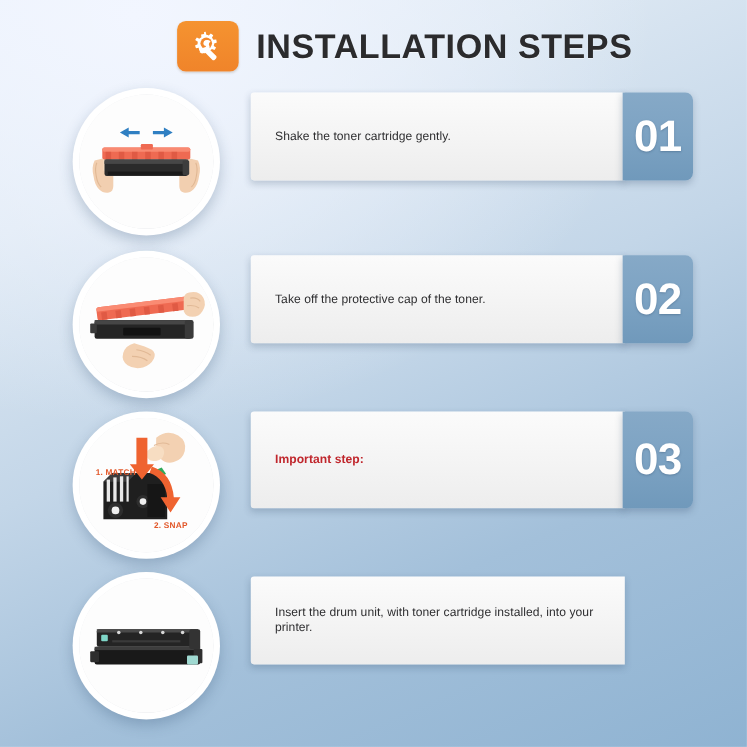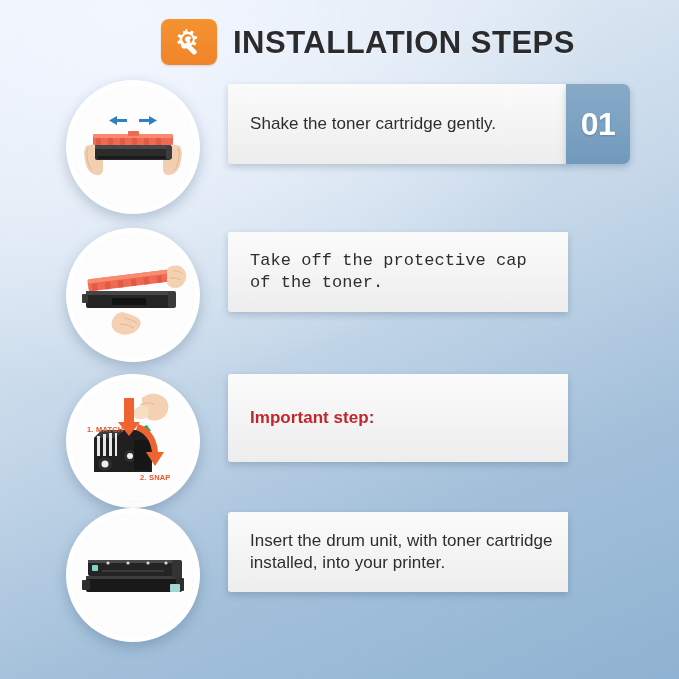--- a/index.html
+++ b/index.html
@@ -56,23 +56,23 @@
 
   
   .step-row {
     position: absolute;
     left: 0;
     width: 679px;
     height: 150px;
     display: block;
   }
   .step-row[data-row="0"] { top: 72px; }
-  .step-row[data-row="1"] { top: 220px; font-family: Liberation Mono, monospace; }
+  .step-row[data-row="1"] { top: 220px; }
   .step-row[data-row="2"] { top: 366px; }
-  .step-row[data-row="3"] { top: 500px; }
+  .step-row[data-row="3"] { top: 512px; }
 
   
   .circle-wrap {
     position: absolute;
     left: 66px;
     top: 8px;
     width: 134px;
     height: 134px;
     border-radius: 50%;
     background: #ffffff;
@@ -101,21 +101,21 @@
     height: 80px;
     background: linear-gradient(180deg, #fbfbfb 0%, #f4f4f4 52%, #ededed 100%);
     border-radius: 3px 0 0 3px;
     box-shadow: 0 3px 7px rgba(45,70,100,0.24);
     display: flex;
     align-items: center;
     box-sizing: border-box;
     padding: 0 14px 0 22px;
   }
   .card-text {
-    font-size: 17px;
+    font-size: 11px;
     line-height: 1.30;
     color: #2e2e30;
     letter-spacing: 0.05px;
   }
   .card-text .important {
     color: #c0272d;
     display: block;
     font-weight: 600;
   }
 
@@ -127,21 +127,21 @@
     height: 80px;
     background: linear-gradient(180deg, #86a9c7 0%, #7da3c3 48%, #7099bb 100%);
     border-radius: 0 7px 7px 0;
     box-shadow: 0 3px 7px rgba(45,70,100,0.26);
     display: flex;
     align-items: center;
     justify-content: center;
     box-sizing: border-box;
   }
   .badge-num {
-    font-size: 32px;
+    font-size: 40px;
     font-weight: bold;
     color: #ffffff;
     letter-spacing: -0.5px;
     line-height: 1;
     text-shadow: 0 1px 2px rgba(40,70,100,0.35);
   }
 
   
   .step-row[data-row="2"] .card,
   .step-row[data-row="2"] .badge { height: 88px; top: 8px; }
@@ -259,20 +259,23 @@
           <g>
             <path d="M50 78 q-8 2 -10 9 q-2 7 4 11 q6 4 14 2 q7 -2 10 -8 q2 -5 -2 -8 q-5 -3 -16 -6 z" fill="#f3d1b2"></path>
             <path d="M52 84 q8 1 13 5" fill="none" stroke="#e1b996" stroke-width="1"></path>
             <path d="M48 90 q9 0 14 4" fill="none" stroke="#e1b996" stroke-width="1"></path>
           </g>
         </svg>
       </div>
     </div>
     <div class="card">
       <div class="card-text">Take off the protective cap of the toner.</div>
+    </div>
+    <div class="badge">
+      <span class="badge-num">02</span>
     </div>
   </div>
 
   <div class="step-row" data-row="2">
     <div class="circle-wrap">
       <div class="circle-inner">
         <svg viewBox="0 0 122 122" aria-hidden="true">
           <rect width="122" height="122" fill="#fdfdfd"></rect>
 
           <g>
@@ -307,20 +310,23 @@
             <path d="M66 44 q18 6 20 28 l6 0 l-9 14 l-9 -14 l6 0 q-2 -17 -16 -22 z"></path>
           </g>
           <text class="ann" x="15" y="52">1. MATCH</text>
           <text class="ann" x="68" y="100">2. SNAP</text>
         </svg>
       </div>
     </div>
     <div class="card">
       <div class="card-text"><span class="important">Important step:</span></div>
     </div>
+    <div class="badge">
+      <span class="badge-num">03</span>
+    </div>
   </div>
 
   <div class="step-row" data-row="3">
     <div class="circle-wrap">
       <div class="circle-inner">
         <svg viewBox="0 0 122 122" aria-hidden="true">
           <rect width="122" height="122" fill="#fdfdfd"></rect>
           <g>
 
             <rect x="16" y="46" width="92" height="16" rx="2" fill="#242424"></rect>

